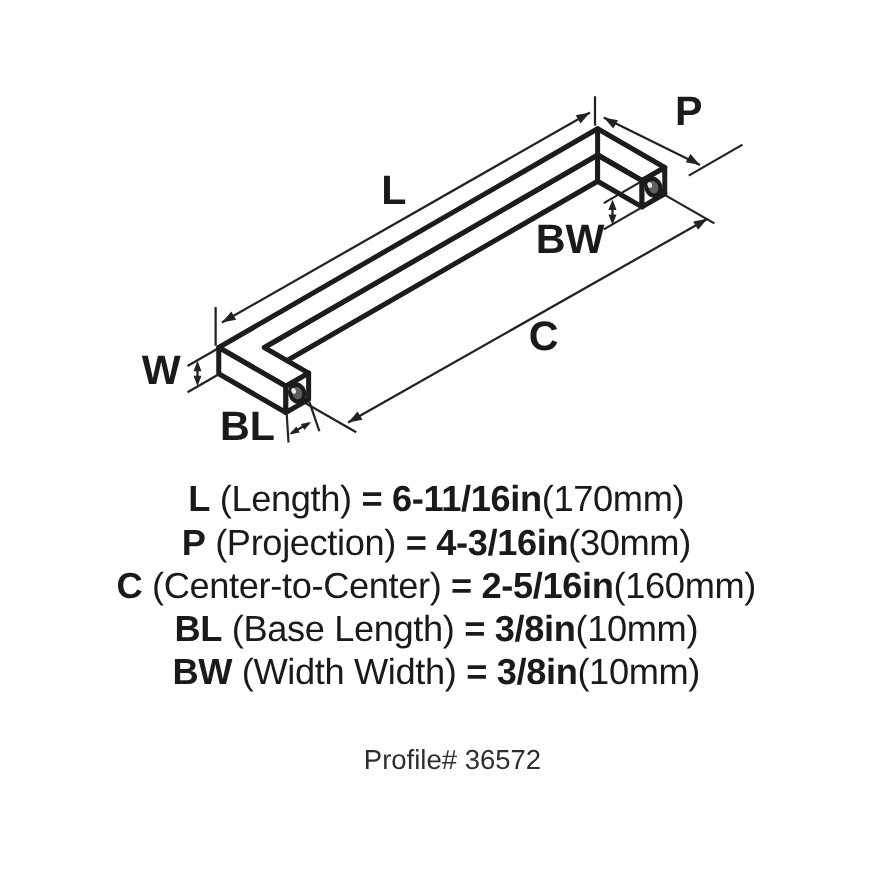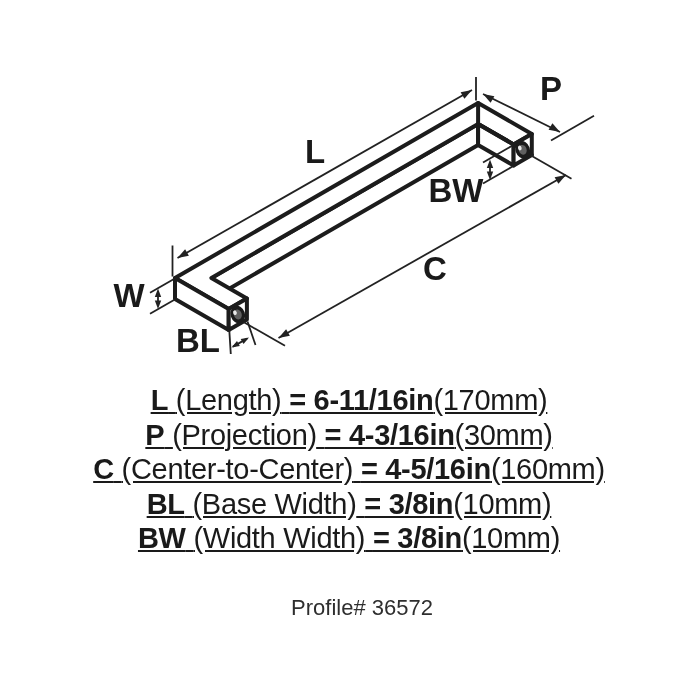--- a/index.html
+++ b/index.html
@@ -8,21 +8,20 @@
     font-family:"Liberation Sans",sans-serif;color:#1a1a1a;overflow:hidden;
   }
   .diagram-wrap{position:absolute;top:0;left:0;width:700px;height:395px;}
   svg text.dim-letter{
     font-family:"Liberation Sans",sans-serif;font-weight:700;font-size:33px;fill:#1a1a1a;
   }
   .specs{
     position:absolute;top:383px;left:0;width:698px;text-align:center;
     font-size:29px;line-height:34.5px;letter-spacing:-0.3px;color:#1a1a1a;
     font-weight:400;
-    text-decoration:underline;
   }
   .specs .b{font-weight:700;}
   .specs .r{font-weight:400;}
   .profile{
     position:absolute;top:595px;left:12px;width:700px;text-align:center;
     font-size:22px;line-height:26px;color:#2e2e2e;font-weight:400;letter-spacing:0;
   }
 </style>
 </head>
 <body>
@@ -115,25 +114,25 @@
       <span class="b">= 6-11/16in</span><span class="r">(170mm)</span>
     </div>
     <div>
       <span class="b">P</span>
       <span class="r">(Projection)</span>
       <span class="b">= 4-3/16in</span><span class="r">(30mm)</span>
     </div>
     <div>
       <span class="b">C</span>
       <span class="r">(Center-to-Center)</span>
-      <span class="b">= 4-5/16in</span><span class="r">(160mm)</span>
+      <span class="b">= 2-5/16in</span><span class="r">(160mm)</span>
     </div>
     <div>
       <span class="b">BL</span>
-      <span class="r">(Base Width)</span>
+      <span class="r">(Base Length)</span>
       <span class="b">= 3/8in</span><span class="r">(10mm)</span>
     </div>
     <div>
       <span class="b">BW</span>
       <span class="r">(Width Width)</span>
       <span class="b">= 3/8in</span><span class="r">(10mm)</span>
     </div>
   </div>
 
   <div class="profile">Profile# 36572</div>

